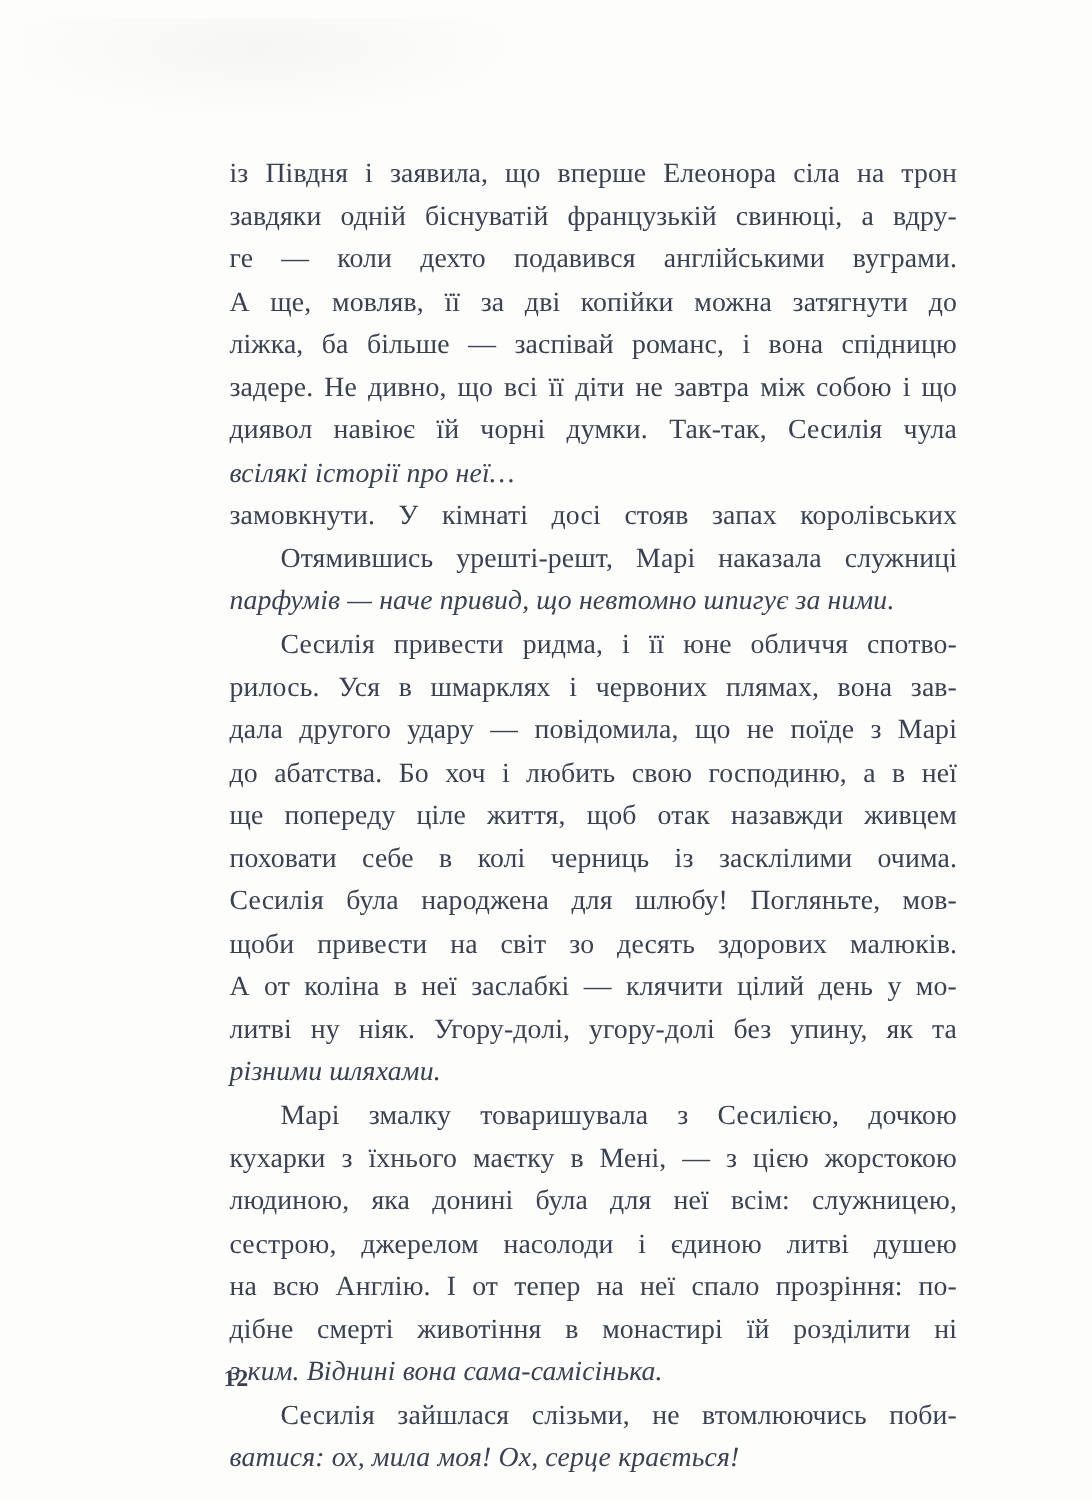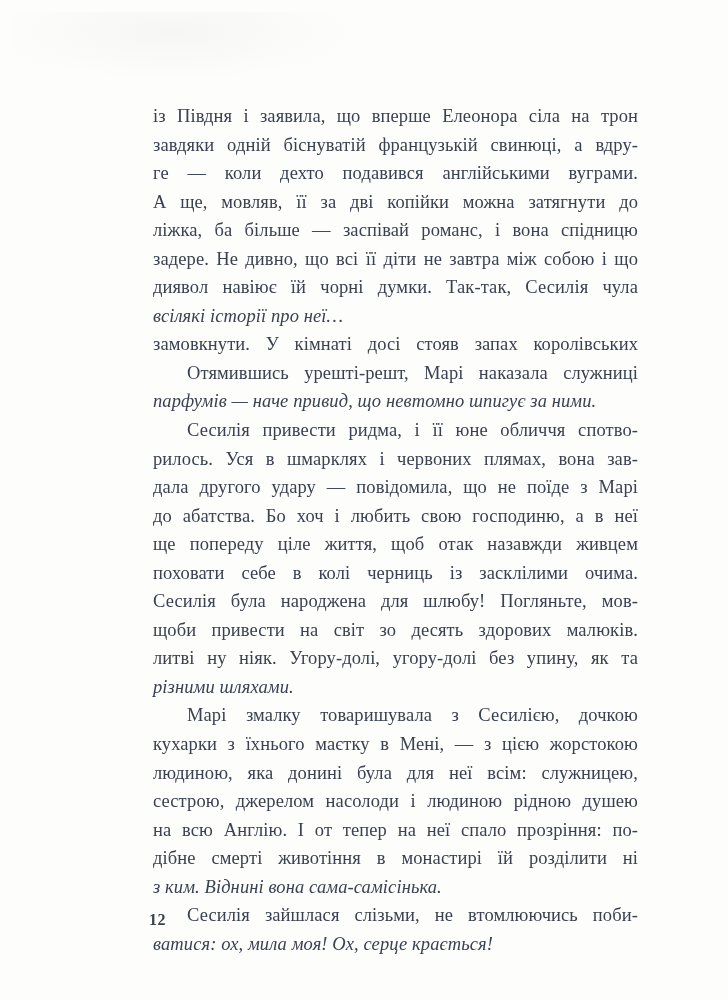--- a/index.html
+++ b/index.html
@@ -78,28 +78,29 @@
       </div>
       <div class="paragraph">
         <div class="line indent">Сесилія привести ридма, і її юне обличчя спотво-</div>
         <div class="line">рилось. Уся в шмарклях і червоних плямах, вона зав-</div>
         <div class="line">дала другого удару — повідомила, що не поїде з Марі</div>
         <div class="line">до абатства. Бо хоч і любить свою господиню, а в неї</div>
         <div class="line">ще попереду ціле життя, щоб отак назавжди живцем</div>
         <div class="line">поховати себе в колі черниць із засклілими очима.</div>
         <div class="line">Сесилія була народжена для шлюбу! Погляньте, мов-</div>
         <div class="line">щоби привести на світ зо десять здорових малюків.</div>
+        <div class="line">А от коліна в неї заслабкі — клячити цілий день у мо-</div>
         <div class="line">литві ну ніяк. Угору-долі, угору-долі без упину, як та</div>
         <div class="line last">різними шляхами.</div>
       </div>
       <div class="paragraph">
         <div class="line indent">Марі змалку товаришувала з Сесилією, дочкою</div>
         <div class="line">кухарки з їхнього маєтку в Мені, — з цією жорстокою</div>
         <div class="line">людиною, яка донині була для неї всім: служницею,</div>
-        <div class="line">сестрою, джерелом насолоди і людиною рідною душею</div>
+        <div class="line">сестрою, джерелом насолоди і єдиною литві душею</div>
         <div class="line">на всю Англію. І от тепер на неї спало прозріння: по-</div>
         <div class="line">дібне смерті животіння в монастирі їй розділити ні</div>
         <div class="line last">з ким. Віднині вона сама-самісінька.</div>
       </div>
       <div class="paragraph">
         <div class="line indent">Сесилія зайшлася слізьми, не втомлюючись поби-</div>
         <div class="line last">ватися: ох, мила моя! Ох, серце крається!</div>
       </div>
     </div>
   <div class="page-number">12</div>

